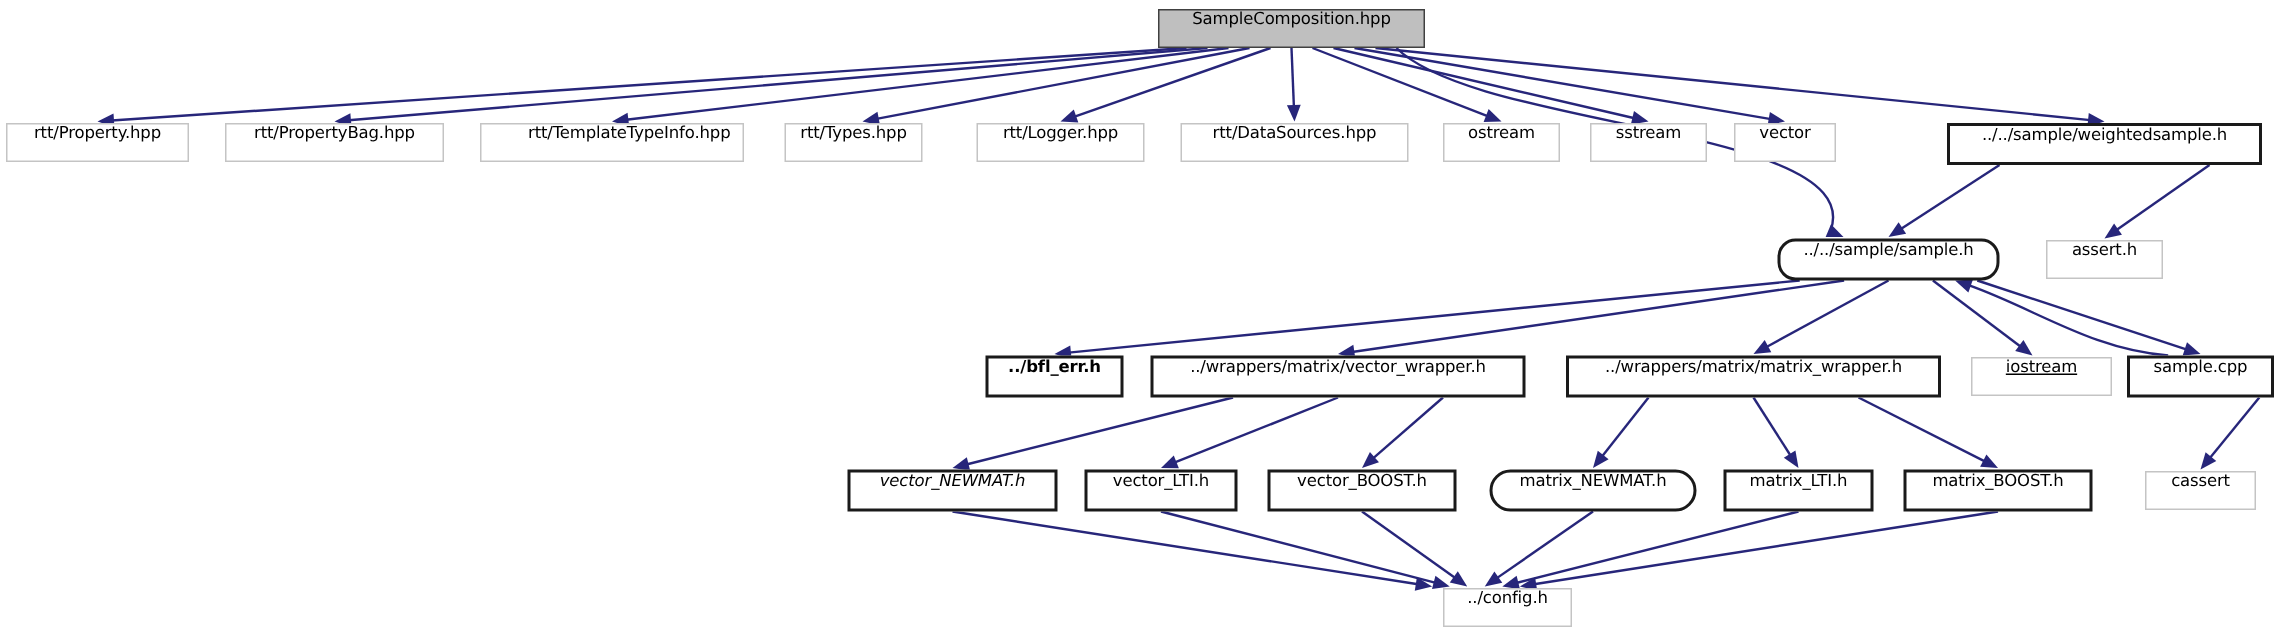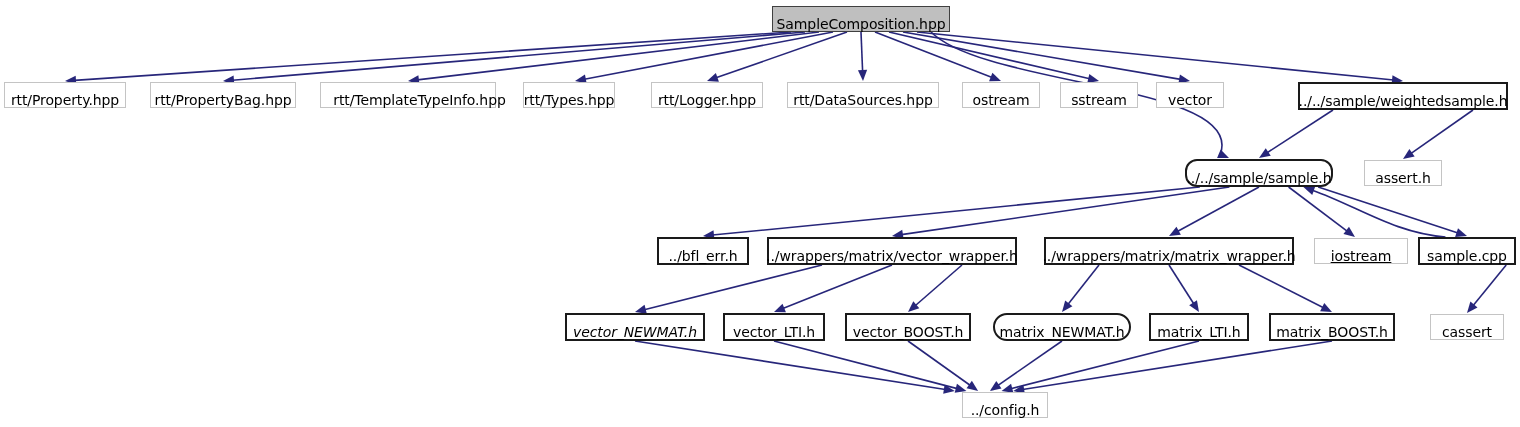--- a/index.html
+++ b/index.html
@@ -20,25 +20,25 @@
     left: 0;
     top: 0;
     width: 1520px;
     height: 427px;
     pointer-events: none;
   }
   .node {
     position: absolute;
     box-sizing: border-box;
     display: flex;
-    align-items: flex-end;
+    align-items: flex-start;
     justify-content: center;
     background: #ffffff;
     border: 1px solid #c4c4c4;
-    font-size: 14px;
+    font-size: 11px;
     line-height: 1;
     color: #000000;
     white-space: nowrap;
     letter-spacing: -0.1px;
   }
   .node.bold {
     border: 2px solid #1a1a1a;
   }
   .node.root {
     background: #bfbfbf;
@@ -152,21 +152,21 @@
       </div>
       <div class="node bold" style="left: 1298px; top: 82px; width: 210px; height: 28px;">
         <span class="node-label">../../sample/weightedsample.h</span>
       </div>
       <div class="node bold" style="left: 1185px; top: 159px; width: 148px; height: 28px; border-radius: 12px;">
         <span class="node-label">../../sample/sample.h</span>
       </div>
       <div class="node light" style="left: 1364px; top: 160px; width: 78px; height: 26px;">
         <span class="node-label">assert.h</span>
       </div>
-      <div class="node bold" style="left: 657px; top: 237px; width: 92px; height: 28px;">
+      <div class="node bold" style="left: 657px; top: 237px; width: 92px; height: 28px; font-weight: bold;">
         <span class="node-label">../bfl_err.h</span>
       </div>
       <div class="node bold" style="left: 767px; top: 237px; width: 250px; height: 28px;">
         <span class="node-label">../wrappers/matrix/vector_wrapper.h</span>
       </div>
       <div class="node bold" style="left: 1044px; top: 237px; width: 250px; height: 28px;">
         <span class="node-label">../wrappers/matrix/matrix_wrapper.h</span>
       </div>
       <div class="node light" style="left: 1314px; top: 238px; width: 94px; height: 26px; text-decoration: underline;">
         <span class="node-label">iostream</span>

